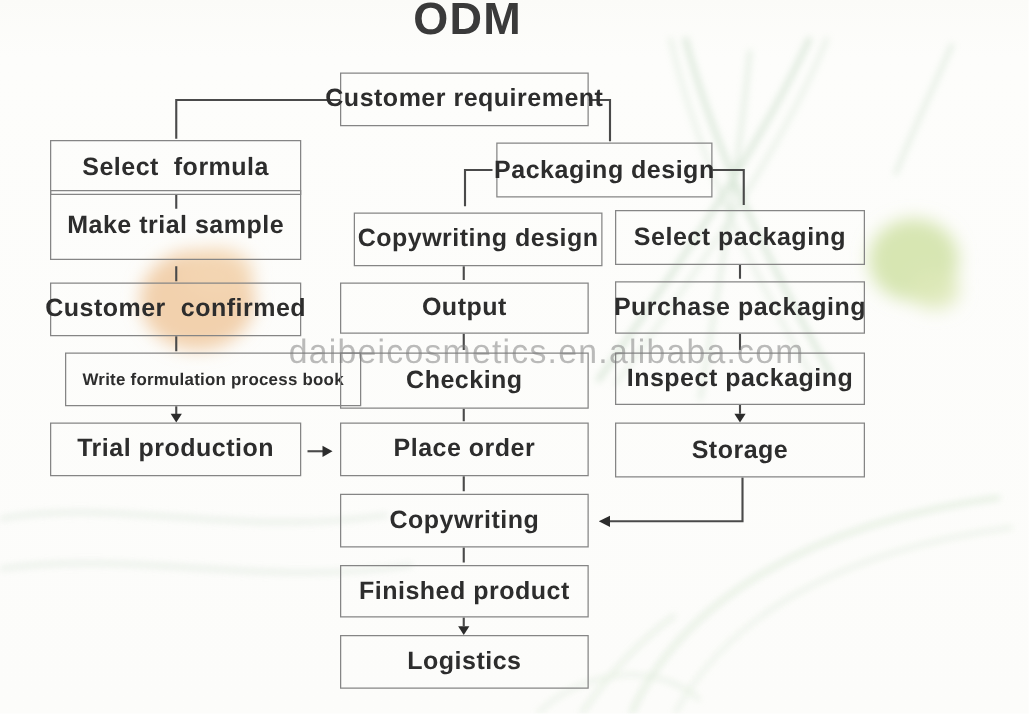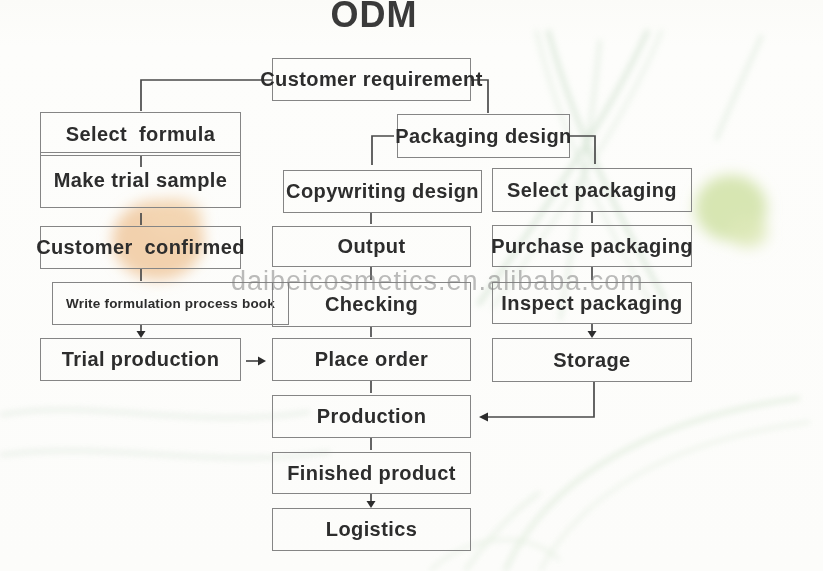--- a/index.html
+++ b/index.html
@@ -121,21 +121,21 @@
   <div class="node" style="left:40px;top:226px;width:201px;height:43px;">Customer  confirmed</div>
   <div class="node small" style="left:40px;top:282px;width:237px;height:43px;margin-left:12px;">Write formulation process book</div>
   <div class="node" style="left:40px;top:338px;width:201px;height:43px;">Trial production</div>
 
   <div class="node" style="left:397px;top:114px;width:173px;height:44px;">Packaging design</div>
 
   <div class="node" style="left:272px;top:170px;width:199px;height:43px;margin-left:11px;">Copywriting design</div>
   <div class="node" style="left:272px;top:226px;width:199px;height:41px;">Output</div>
   <div class="node" style="left:272px;top:282px;width:199px;height:45px;">Checking</div>
   <div class="node" style="left:272px;top:338px;width:199px;height:43px;">Place order</div>
-  <div class="node" style="left:272px;top:395px;width:199px;height:43px;">Production</div>
+  <div class="node" style="left:272px;top:395px;width:199px;height:43px;">Copywriting</div>
   <div class="node" style="left:272px;top:452px;width:199px;height:42px;">Finished product</div>
   <div class="node" style="left:272px;top:508px;width:199px;height:43px;">Logistics</div>
 
   <div class="node" style="left:492px;top:168px;width:200px;height:44px;">Select packaging</div>
   <div class="node" style="left:492px;top:225px;width:200px;height:42px;">Purchase packaging</div>
   <div class="node" style="left:492px;top:282px;width:200px;height:42px;">Inspect packaging</div>
   <div class="node" style="left:492px;top:338px;width:200px;height:44px;">Storage</div>
 
   <div class="watermark">daibeicosmetics.en.alibaba.com</div>
 

